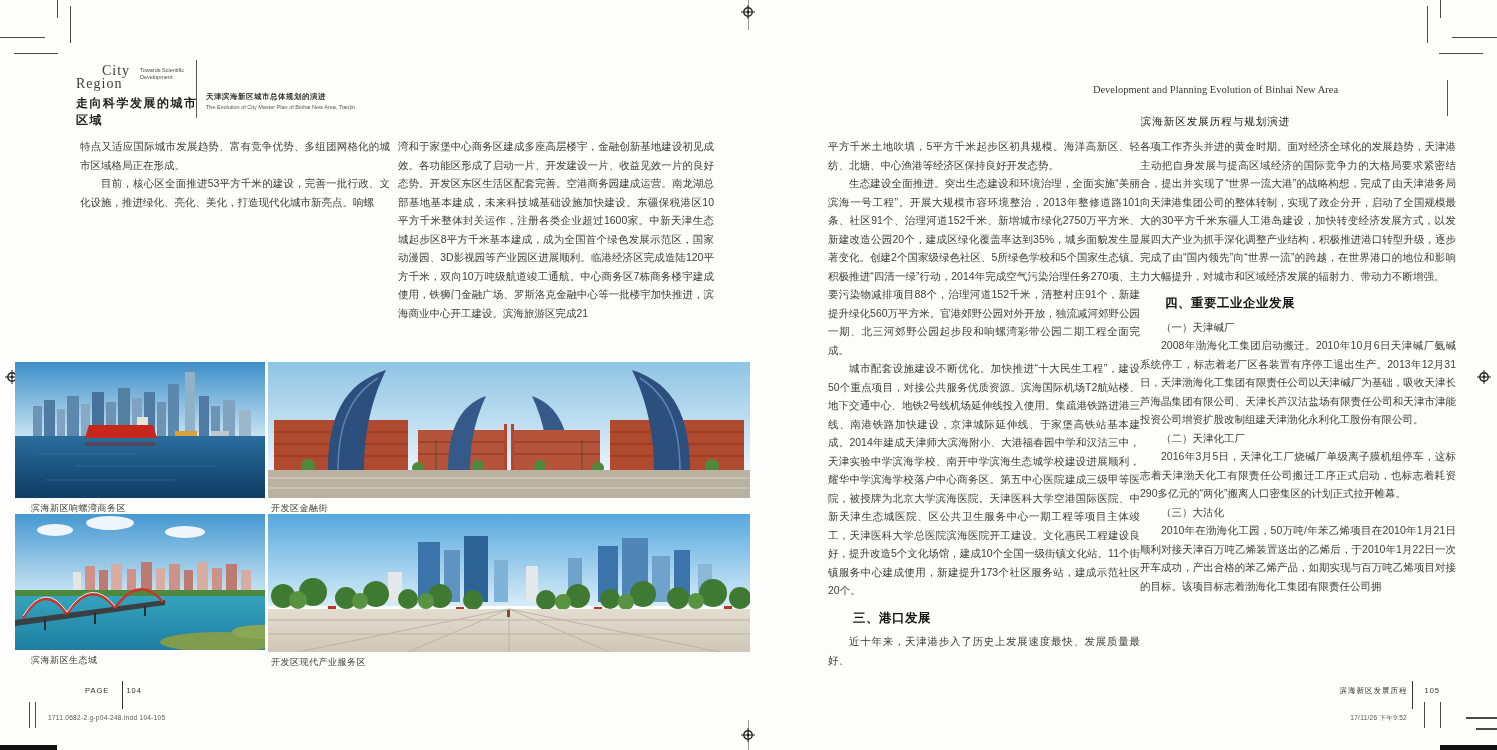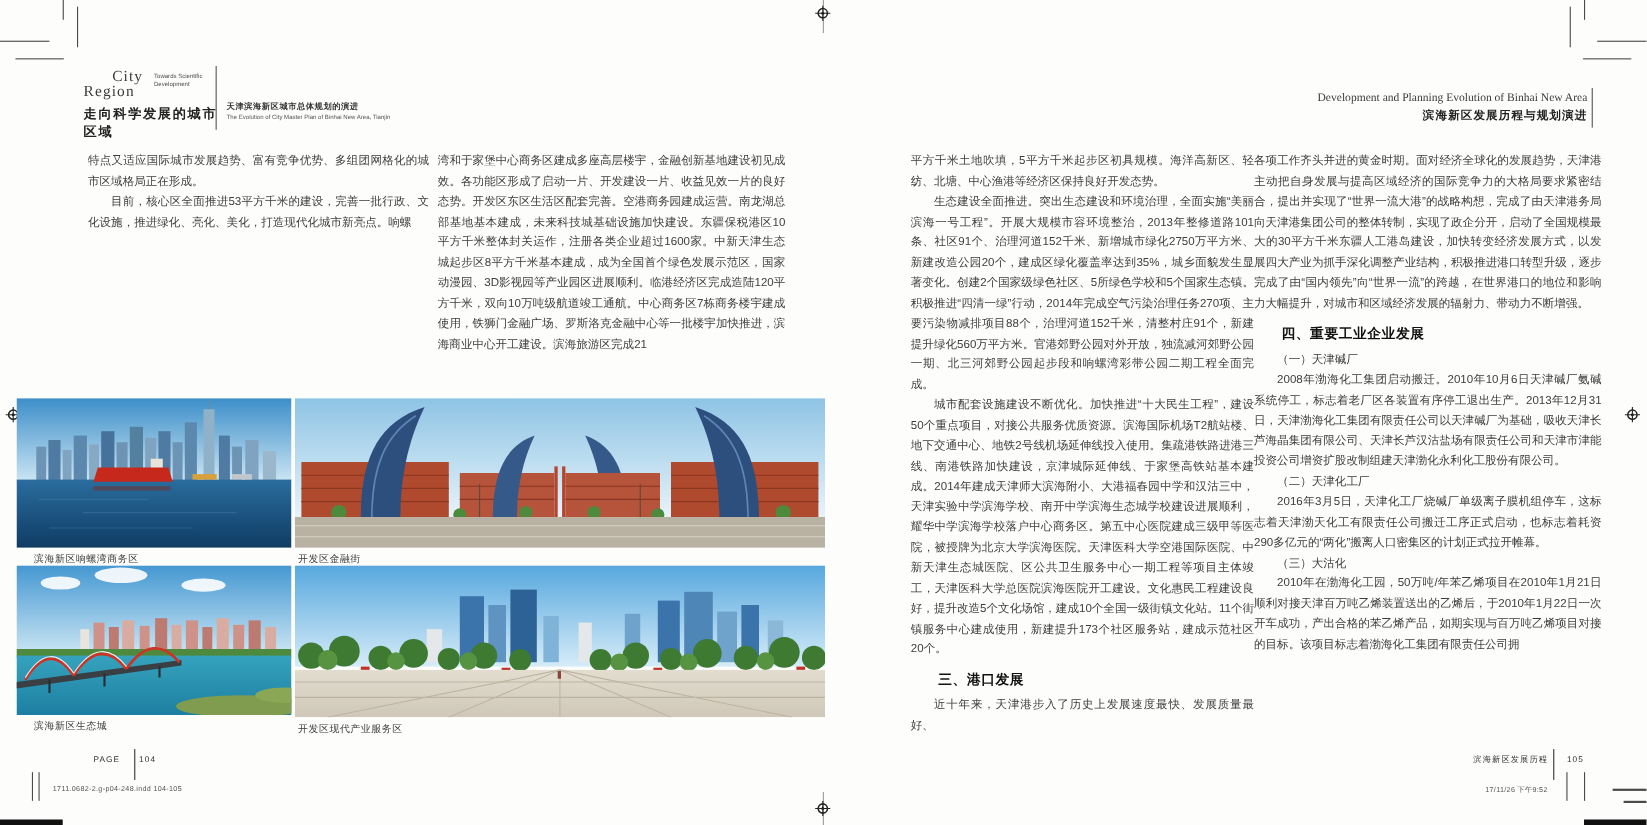--- a/index.html
+++ b/index.html
@@ -16,23 +16,23 @@
   .blackbar{position:absolute;background:#111;}
   
   .brand-en{font-family:"Liberation Serif","DejaVu Serif",serif;color:#3c3c3c;font-size:14px;line-height:13px;}
   .brand-en .l1{margin-left:26px;letter-spacing:1px;}
   .brand-en .l2{letter-spacing:1px;}
   .brand-sub{position:absolute;left:64px;top:3px;width:62px;font-size:5.5px;line-height:6.5px;color:#4c4c4c;}
   .brand-zh{font-size:12px;font-weight:bold;color:#222;letter-spacing:1.5px;margin-top:5px;}
   .vdiv{position:absolute;width:1px;background:#555;}
   .chap-zh-sm{font-size:7.5px;font-weight:bold;color:#333;letter-spacing:0.5px;}
   .chap-en-sm{font-size:5.5px;color:#555;margin-top:2px;}
-  .rhead{text-align:right;}
+  .rhead{text-align:center;}
   .rhead .en{font-family:"Liberation Serif","DejaVu Serif",serif;font-size:10.5px;color:#3a3a3a;}
-  .rhead .zh{font-size:10.5px;font-weight:bold;color:#222;letter-spacing:1px;margin-top:3px;}
+  .rhead .zh{font-size:10.5px;font-weight:normal;color:#222;letter-spacing:1px;margin-top:20px;}
   
   .col{position:absolute;top:137px;font-size:10.5px;line-height:18.5px;text-align:justify;color:#3d3d3d;overflow:hidden;}
   .col p{margin:0;}
   .col p.indent{text-indent:2em;}
   .sec{font-size:12.5px;font-weight:bold;color:#111;margin:9px 0 5px 0;text-indent:2em;letter-spacing:0.5px;}
   
   .photo-grid{position:absolute;left:15px;top:362px;width:735px;height:302px;}
   .photo-grid figure{position:absolute;margin:0;}
   .photo-grid svg{display:block;width:100%;height:100%;}
   figcaption{font-size:9px;color:#3a3a3a;margin-top:4px;letter-spacing:0.5px;}

